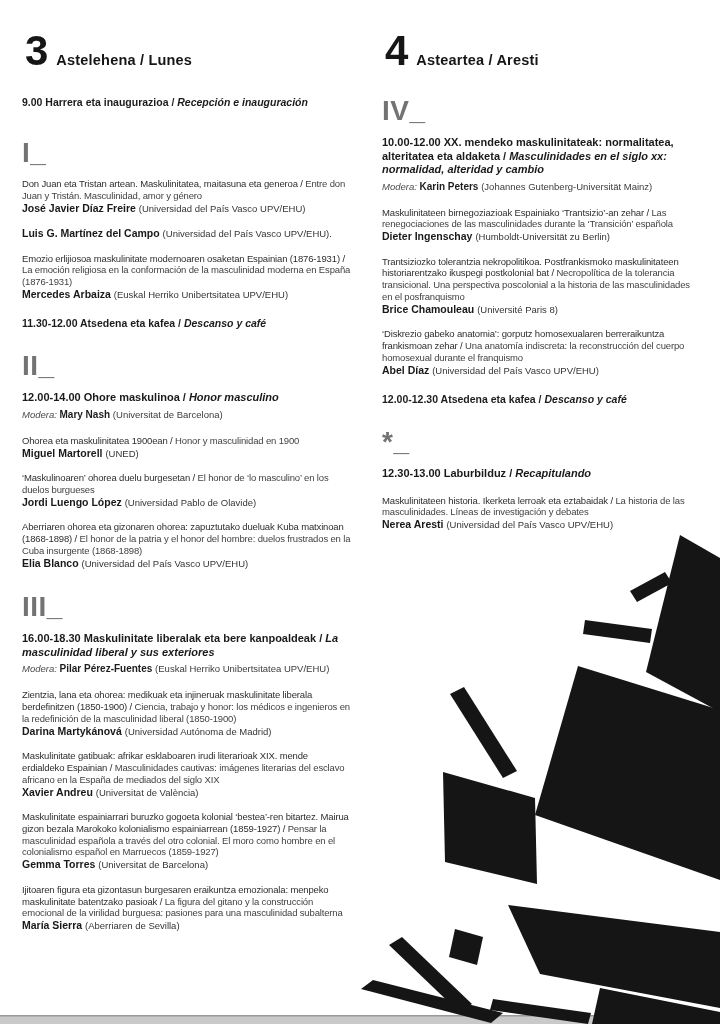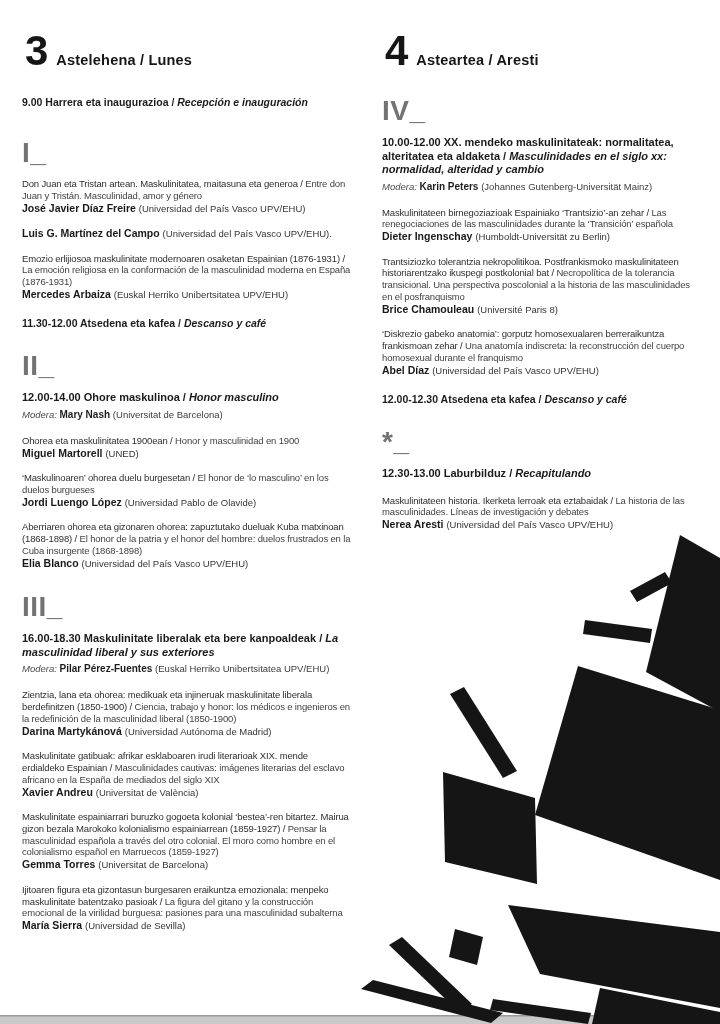--- a/index.html
+++ b/index.html
@@ -91,21 +91,21 @@
       <div class="item-paper">
         <p class="paper-title"><span class="paper-eu">Maskulinitate gatibuak: afrikar esklaboaren irudi literarioak XIX. mende erdialdeko Espainian</span> / <span class="paper-es">Masculinidades cautivas: imágenes literarias del esclavo africano en la España de mediados del siglo XIX</span></p>
         <span class="paper-speaker">Xavier Andreu <span class="paper-affil">(Universitat de València)</span></span>
       </div>
       <div class="item-paper">
         <p class="paper-title"><span class="paper-eu">Maskulinitate espainiarrari buruzko gogoeta kolonial ‘bestea’-ren bitartez. Mairua gizon bezala Marokoko kolonialismo espainiarrean (1859-1927)</span> / <span class="paper-es">Pensar la masculinidad española a través del otro colonial. El moro como hombre en el colonialismo español en Marruecos (1859-1927)</span></p>
         <span class="paper-speaker">Gemma Torres <span class="paper-affil">(Universitat de Barcelona)</span></span>
       </div>
       <div class="item-paper">
         <p class="paper-title"><span class="paper-eu">Ijitoaren figura eta gizontasun burgesaren eraikuntza emozionala: menpeko maskulinitate batentzako pasioak</span> / <span class="paper-es">La figura del gitano y la construcción emocional de la virilidad burguesa: pasiones para una masculinidad subalterna</span></p>
-        <span class="paper-speaker">María Sierra <span class="paper-affil">(Universidad de Sevilla)</span></span>
+        <span class="paper-speaker">María Sierra <span class="paper-affil">(Aberriaren de Sevilla)</span></span>
       </div>
     </div>
 </div>
 
 <div class="col" id="col-right">
   <div class="day-header">
     <span class="day-number">4</span><span class="day-name">Asteartea / Aresti</span>
   </div>
   <div>
       <div class="item-marker">IV_</div>

